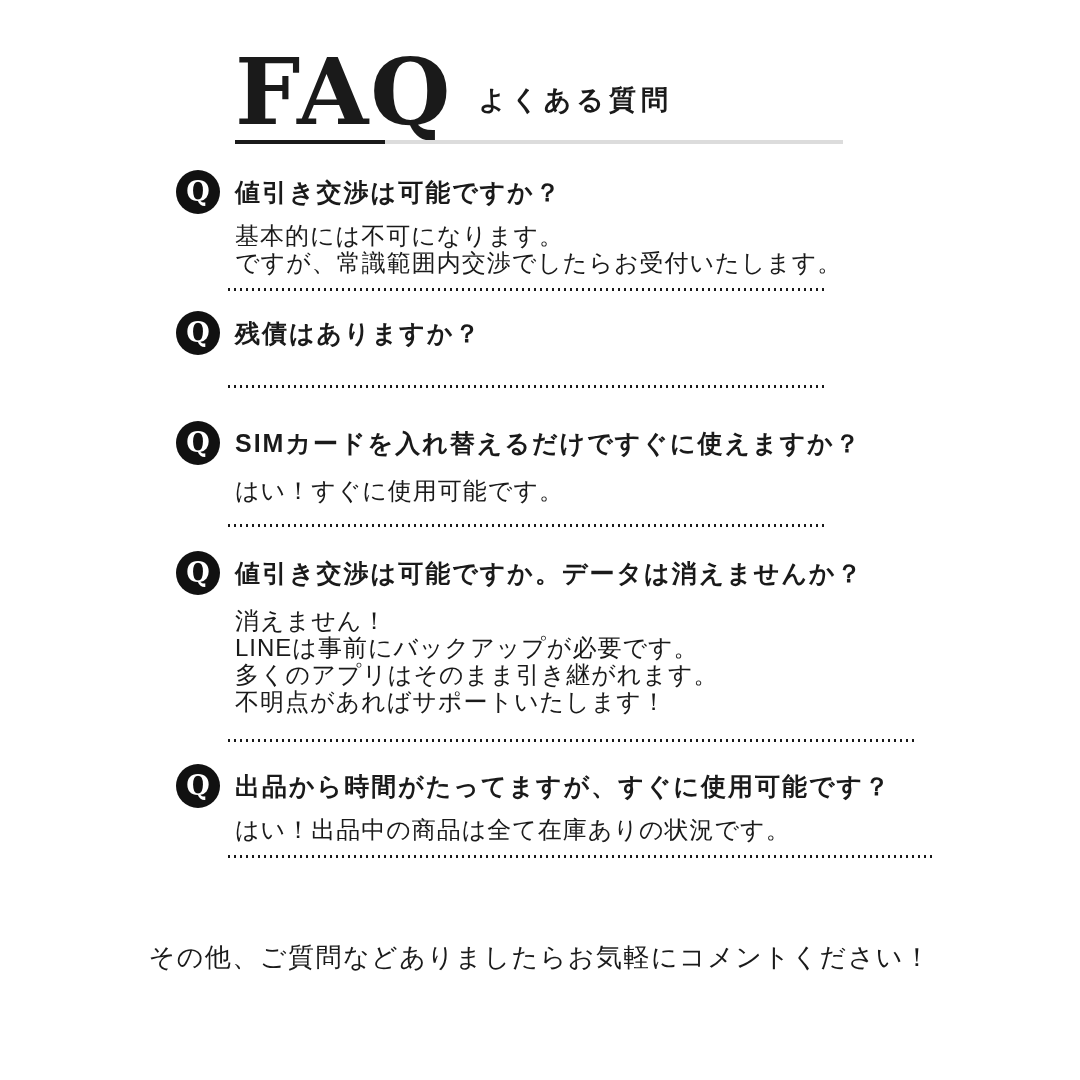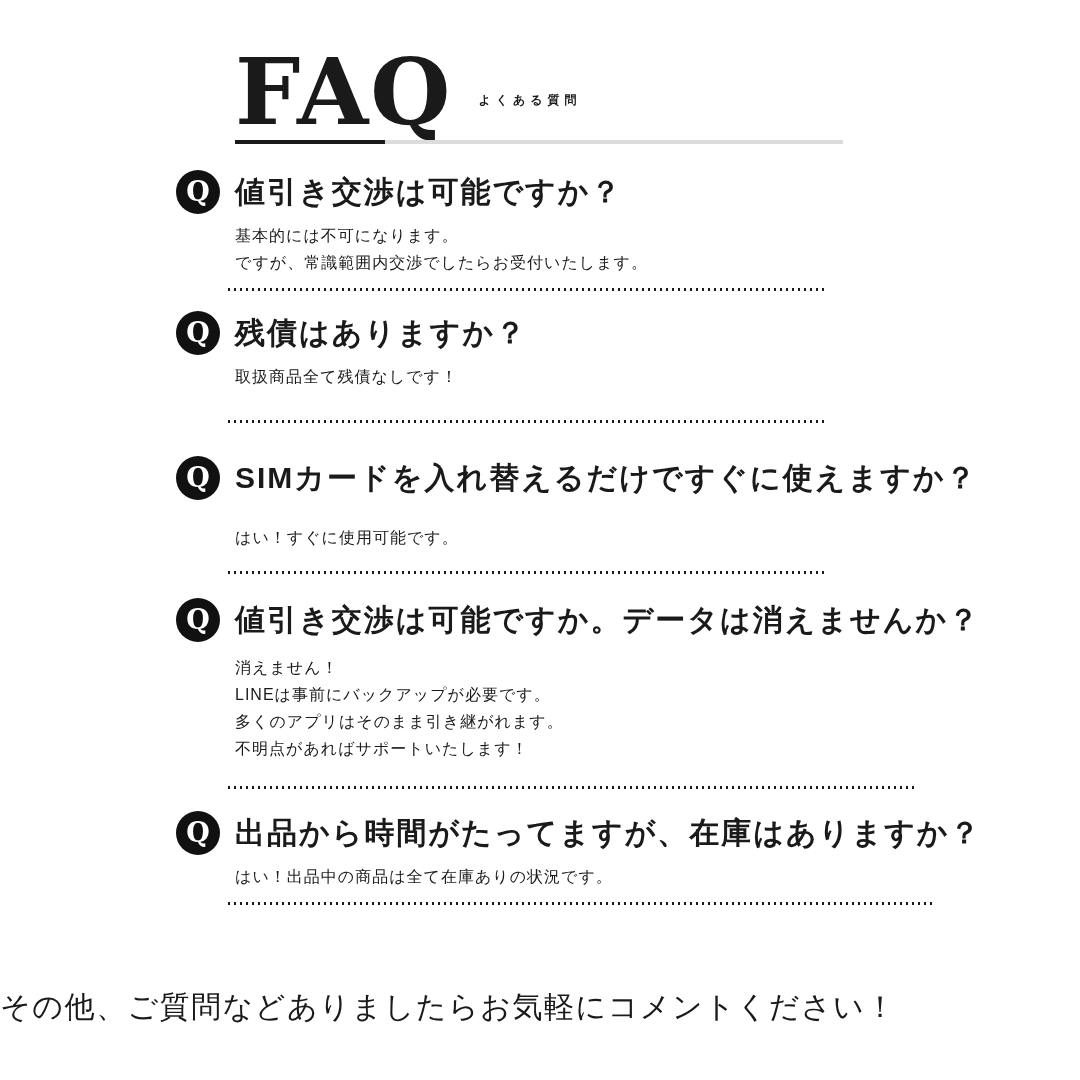--- a/index.html
+++ b/index.html
@@ -18,21 +18,21 @@
   .header { padding: 46px 4px 0 235px; text-align: right; }
   .title-row { display: flex; align-items: center; height: 92px; }
   .title {
     font-family: "DejaVu Serif", "Liberation Serif", serif;
     font-weight: 700;
     font-size: 92px;
     line-height: 1;
     letter-spacing: 2px;
   }
   .subtitle {
-    font-size: 12px;
+    font-size: 27px;
     font-weight: 700;
     letter-spacing: 5px;
     margin-left: 26px;
     margin-top: 16px;
   }
   .rule {
     margin-top: 2px;
     width: 608px;
     height: 4px;
     background: var(--rule-light, #dcdcdc);
@@ -57,63 +57,63 @@
     display: flex; align-items: center; justify-content: center;
   }
   .q-letter {
     font-family: "DejaVu Serif", "Liberation Serif", serif;
     font-weight: 700;
     font-size: 27px;
     line-height: 1;
     transform: translateY(-1px);
   }
   .question {
-    font-size: 30px;
+    font-size: 25px;
     font-weight: 700;
     letter-spacing: 2px;
     white-space: nowrap;
   }
   .answer {
     margin-top: 8px;
-    font-size: 16px;
+    font-size: 24px;
     font-weight: 500;
     letter-spacing: 1px;
     line-height: 27px;
   }
   .answer-line { white-space: nowrap; }
   .dotted-divider {
     height: 3px;
     margin-left: -7px;
     background-image: repeating-linear-gradient(
       to right,
       var(--text, #1a1a1a) 0px, var(--text, #1a1a1a) 2px,
       transparent 2px, transparent 6px);
   }
 
   
   .faq-item:nth-child(1) { margin-top: 26px; }
   .faq-item:nth-child(1) .dotted-divider { margin-top: 12px; width: 600px; }
   .faq-item:nth-child(2) { margin-top: 20px; }
   .faq-item:nth-child(2) .dotted-divider { margin-top: 30px; width: 600px; }
   .faq-item:nth-child(3) { margin-top: 33px; }
-  .faq-item:nth-child(3) .answer { margin-top: 24px; }
+  .faq-item:nth-child(3) .answer { margin-top: 12px; }
   .faq-item:nth-child(3) .dotted-divider { margin-top: 20px; width: 600px; }
   .faq-item:nth-child(4) { margin-top: 24px; }
   .faq-item:nth-child(4) .answer { margin-top: 12px; }
   .faq-item:nth-child(4) .dotted-divider { margin-top: 24px; width: 690px; }
   .faq-item:nth-child(5) { margin-top: 22px; }
   .faq-item:nth-child(5) .answer { }
   .faq-item:nth-child(5) .dotted-divider { margin-top: 12px; width: 706px; }
 
   
   .footer {
     margin-top: 82px;
     width: 100%;
-    text-align: left;
-    font-size: 30px;
+    text-align: center;
+    font-size: 26px;
     font-weight: 500;
     letter-spacing: 1.5px;
     white-space: nowrap;
   }
 </style>
 </head>
 <body>
 
 <div class="page">
 
@@ -142,23 +142,20 @@
     <div class="dotted-divider"></div>
   </section>
 
   <section class="faq-item">
     <div class="q-row">
       <span class="q-badge">
         <span class="q-letter">Q</span>
       </span>
       <h2 class="question">残債はありますか？</h2>
     </div>
-    <div class="answer">
-          <div class="answer-line">取扱商品全て残債なしです！</div>
-        </div>
     <div class="dotted-divider"></div>
   </section>
 
   <section class="faq-item">
     <div class="q-row">
       <span class="q-badge">
         <span class="q-letter">Q</span>
       </span>
       <h2 class="question">SIMカードを入れ替えるだけですぐに使えますか？</h2>
     </div>
@@ -182,21 +179,21 @@
           <div class="answer-line">不明点があればサポートいたします！</div>
         </div>
     <div class="dotted-divider"></div>
   </section>
 
   <section class="faq-item">
     <div class="q-row">
       <span class="q-badge">
         <span class="q-letter">Q</span>
       </span>
-      <h2 class="question">出品から時間がたってますが、在庫はありますか？</h2>
+      <h2 class="question">出品から時間がたってますが、すぐに使用可能です？</h2>
     </div>
     <div class="answer">
           <div class="answer-line">はい！出品中の商品は全て在庫ありの状況です。</div>
         </div>
     <div class="dotted-divider"></div>
   </section>
 </main>
 
   <footer class="footer">その他、ご質問などありましたらお気軽にコメントください！</footer>
 

